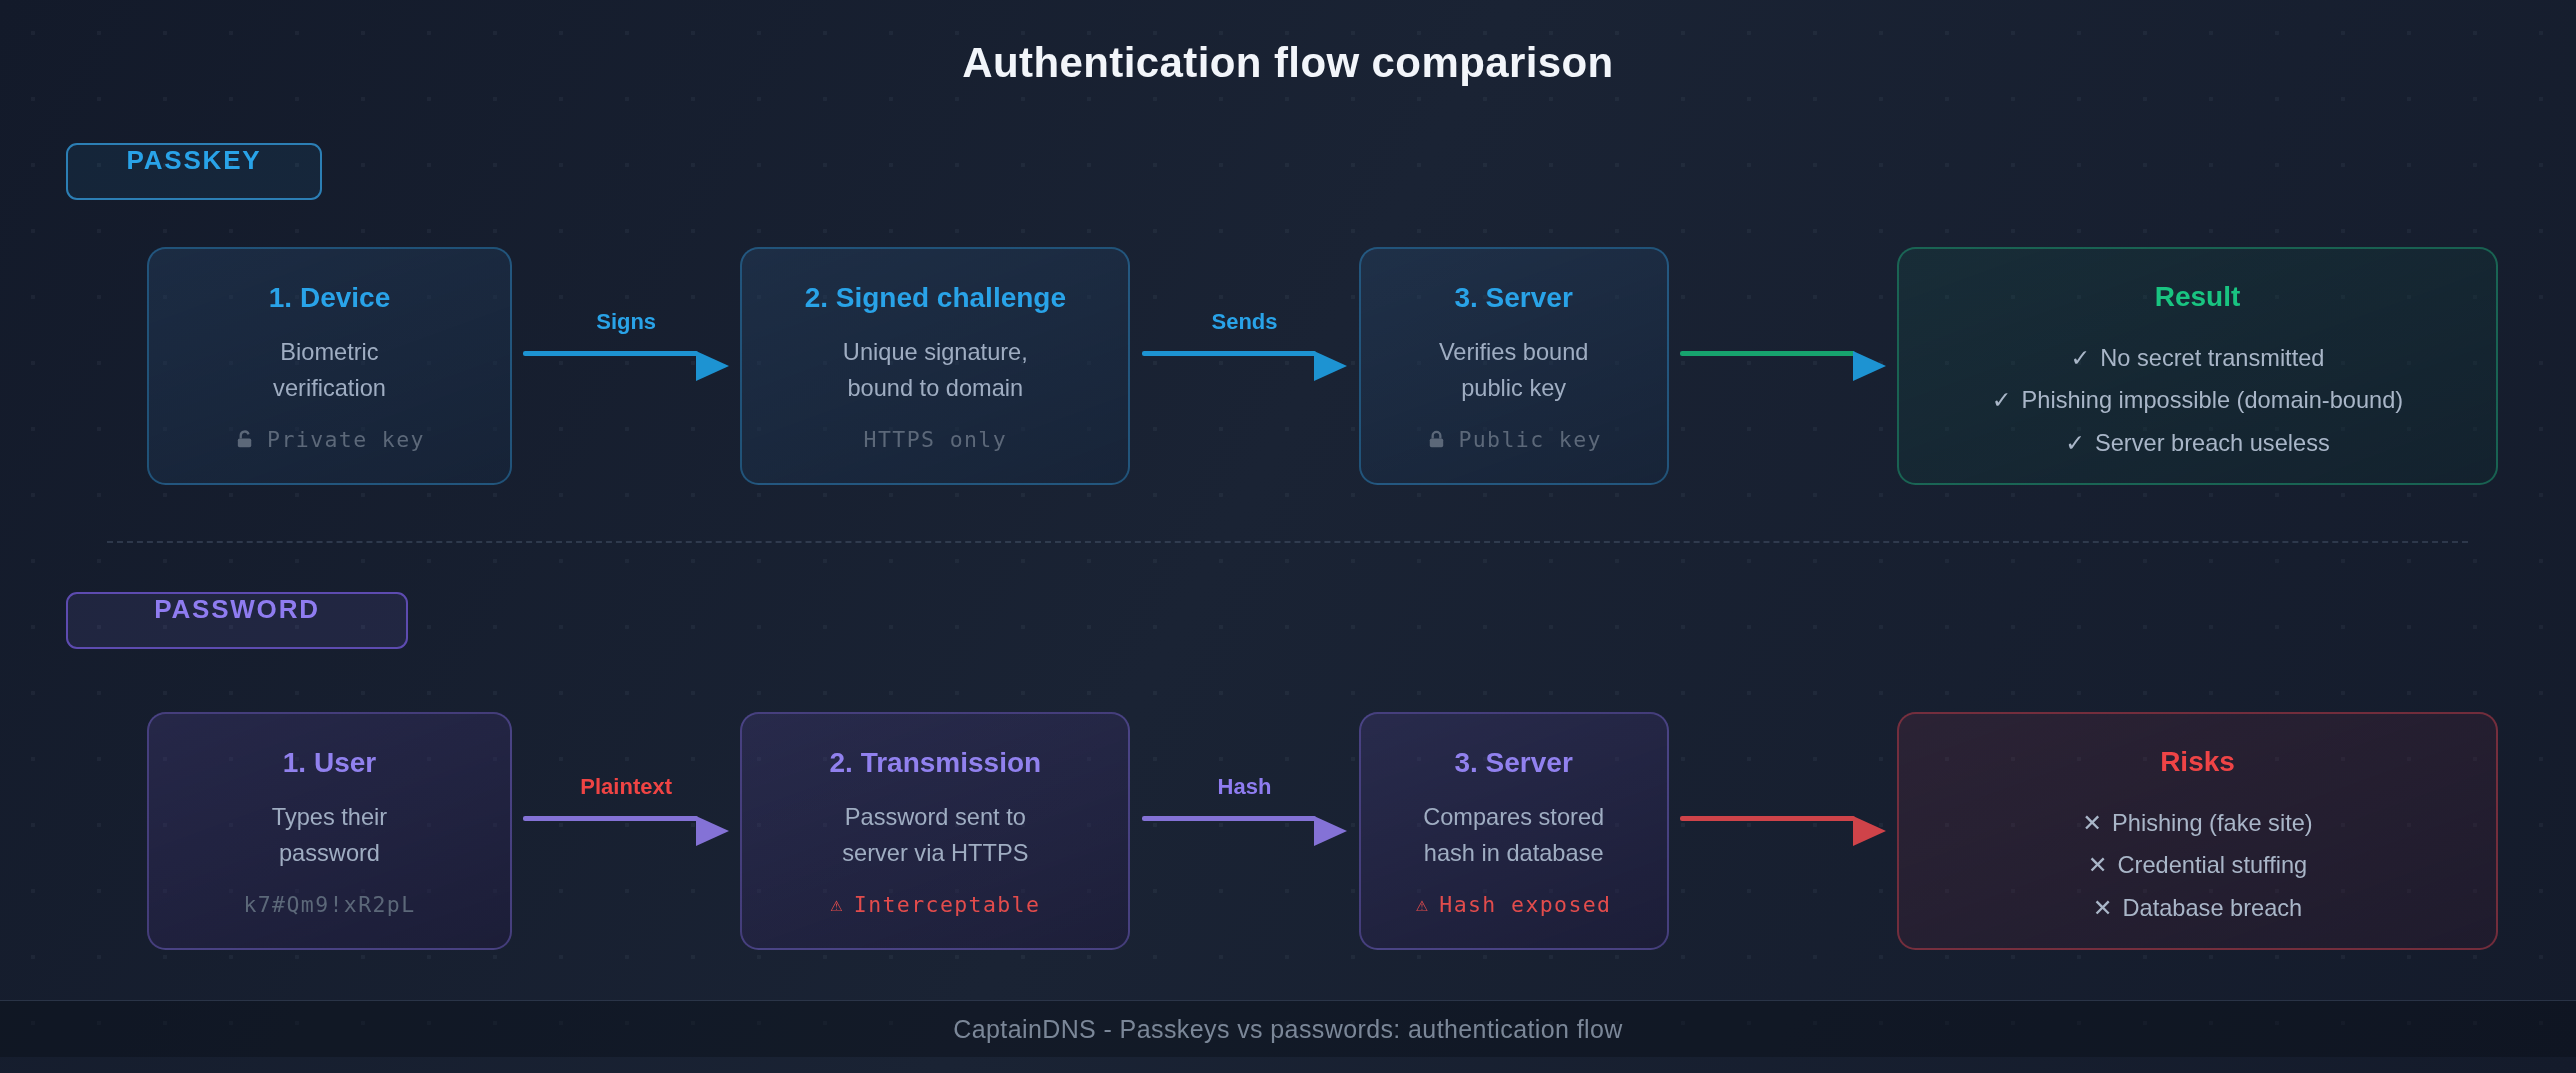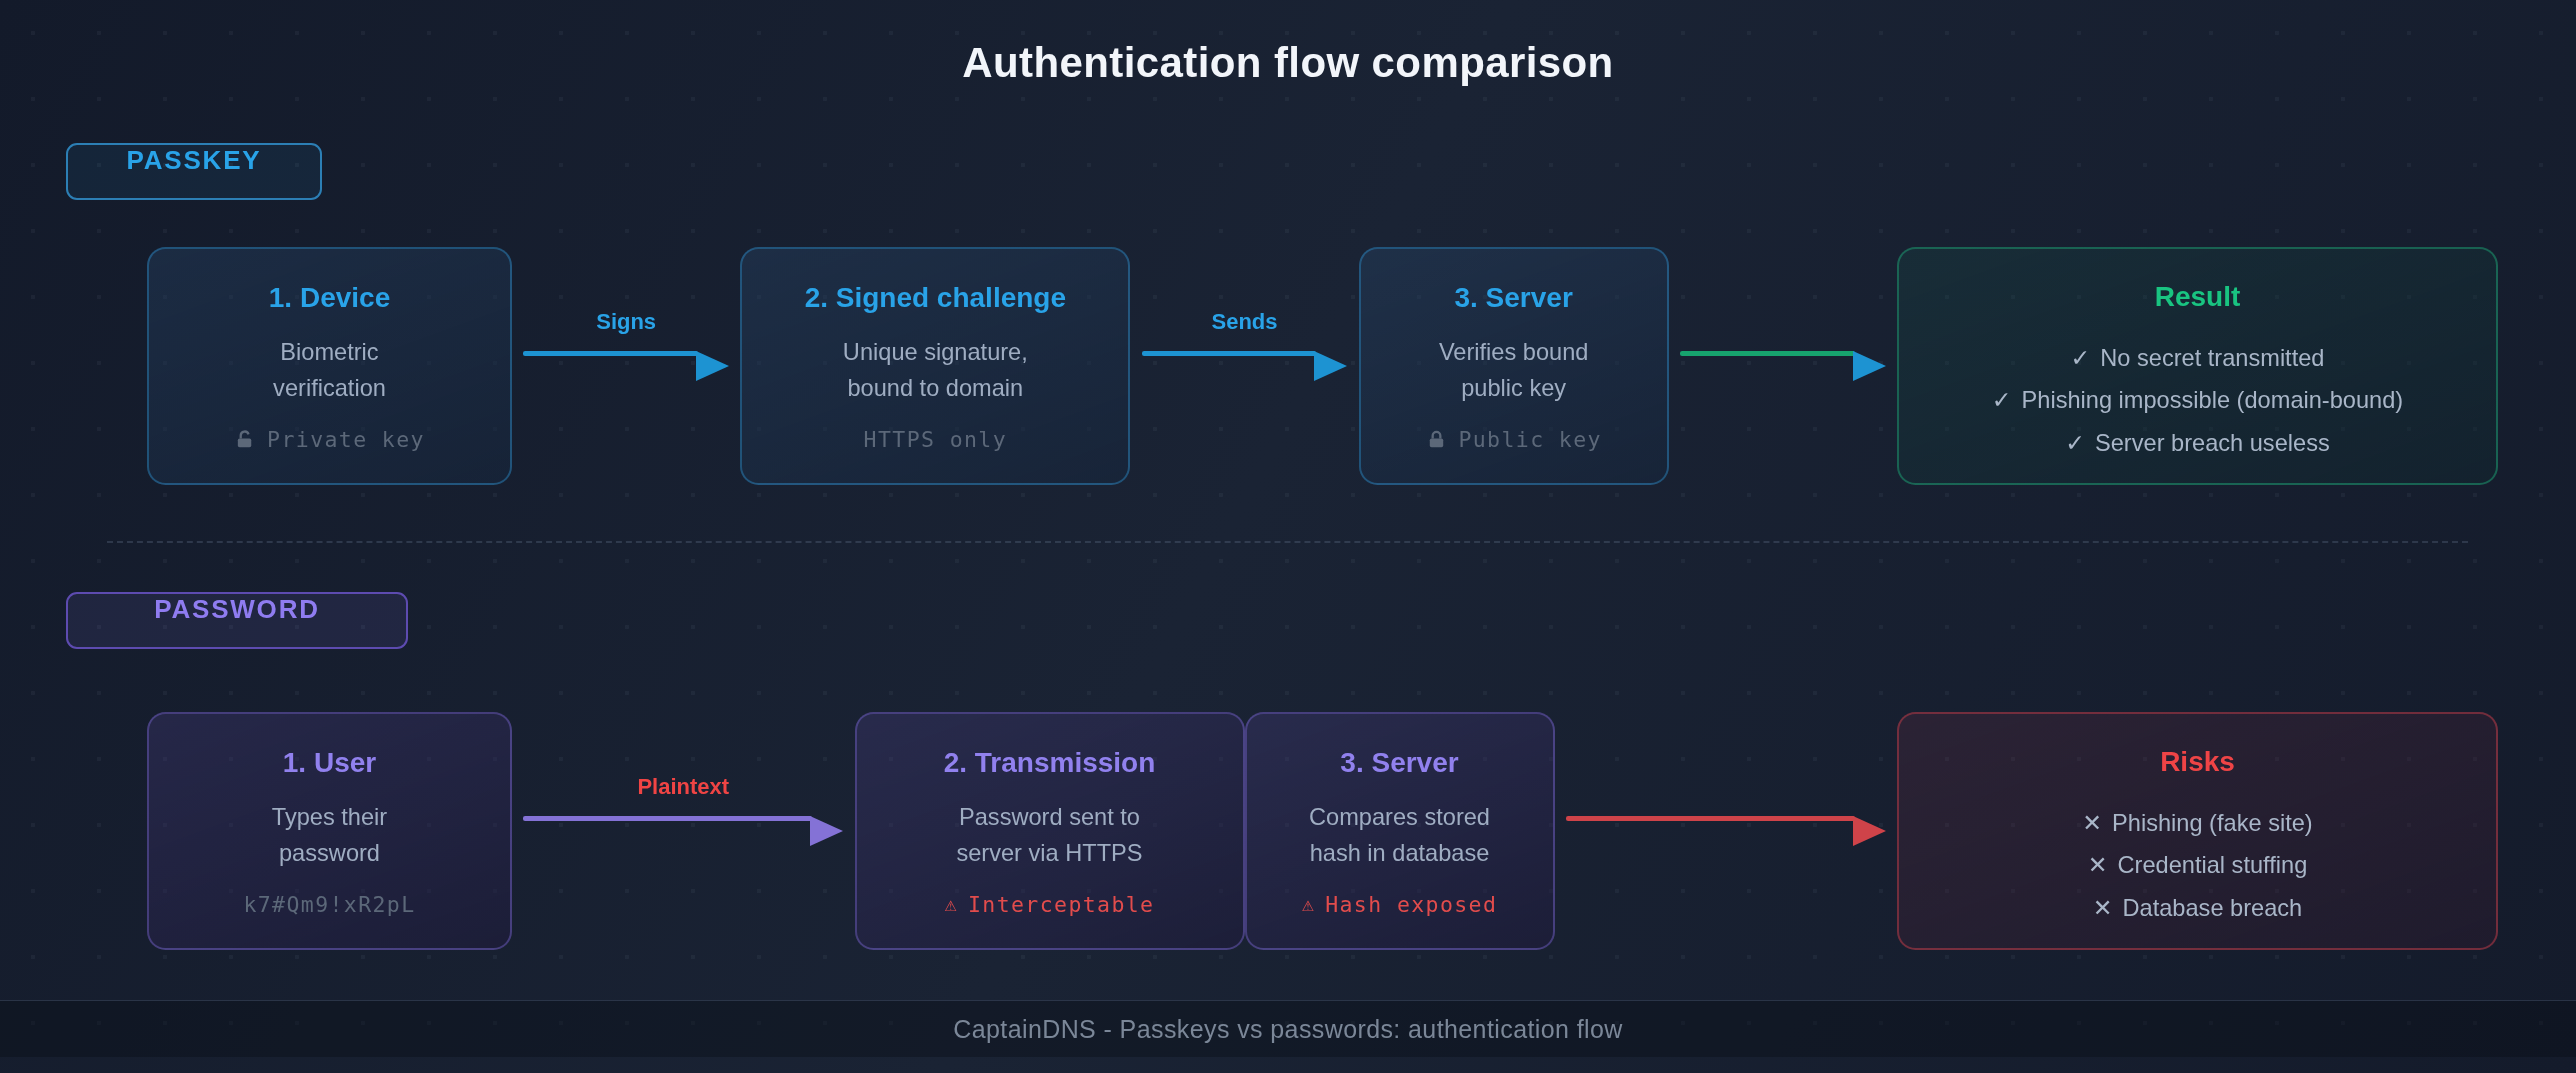--- a/index.html
+++ b/index.html
@@ -196,20 +196,27 @@
   <div class="step-box pw-box w2">
     <div class="step-title">2. Transmission</div>
     <div class="step-body">Password sent to
 server via HTTPS</div>
     <div class="step-note warn">
       <span class="note-glyph">⚠</span>
       <span>Interceptable</span>
     </div>
   </div>
 
+  <div class="arrow-cell">
+    <div class="arrow-wrap c-purple">
+      <div class="arrow-label lbl-purple">Hash</div>
+      <span class="a-line"></span>
+      <span class="a-head"></span>
+    </div>
+  </div>
 
   <div class="step-box pw-box w3">
     <div class="step-title">3. Server</div>
     <div class="step-body">Compares stored
 hash in database</div>
     <div class="step-note warn">
       <span class="note-glyph">⚠</span>
       <span>Hash exposed</span>
     </div>
   </div>

